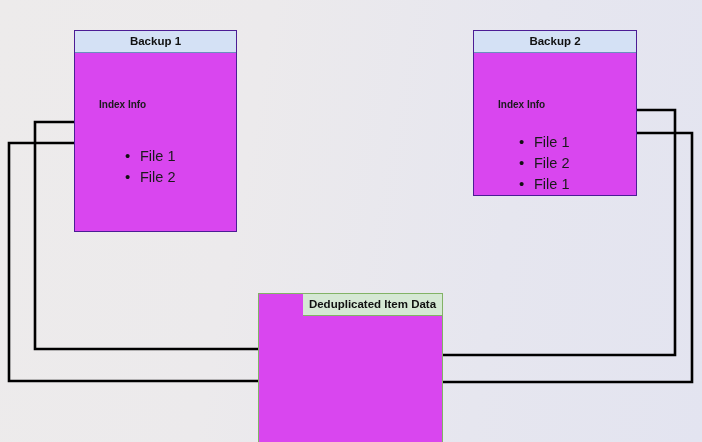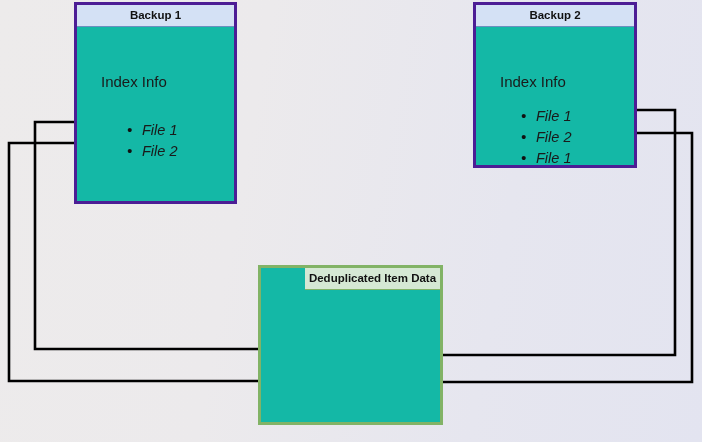--- a/index.html
+++ b/index.html
@@ -16,23 +16,24 @@
   }
   #canvas {
     position: absolute;
     inset: 0;
     width: 702px;
     height: 442px;
   }
   .box {
     position: absolute;
     box-sizing: border-box;
-    background: #14b8a6;
-    border: 3px solid #4c1d95;
+    background: #d946ef;
+    border: 1px solid #4c1d95;
     z-index: 3;
+    margin-top: 28px;
   }
   .box.green {
     border-color: #82b366;
   }
   .box-header {
     box-sizing: border-box;
     height: 22px;
     line-height: 21px;
     text-align: center;
     font-size: 11.5px;
@@ -44,30 +45,30 @@
   .box.green .box-header {
     background: #d5e8d4;
     border-bottom-color: #82b366;
   }
   .box-body {
     position: relative;
     height: calc(100% - 22px);
   }
   .index-label {
     position: absolute;
-    font-size: 15px;
+    font-size: 10px;
     color: #1a1a1a;
     white-space: nowrap;
+    font-weight: bold;
   }
   .file-list {
     position: absolute;
     margin: 0;
     padding: 0;
     list-style: none;
-    font-style: italic;
   }
   .file-list li {
     position: relative;
     font-size: 14.5px;
     color: #1a1a1a;
     line-height: 21px;
     white-space: nowrap;
     padding-left: 15px;
   }
   .file-list li::before {

